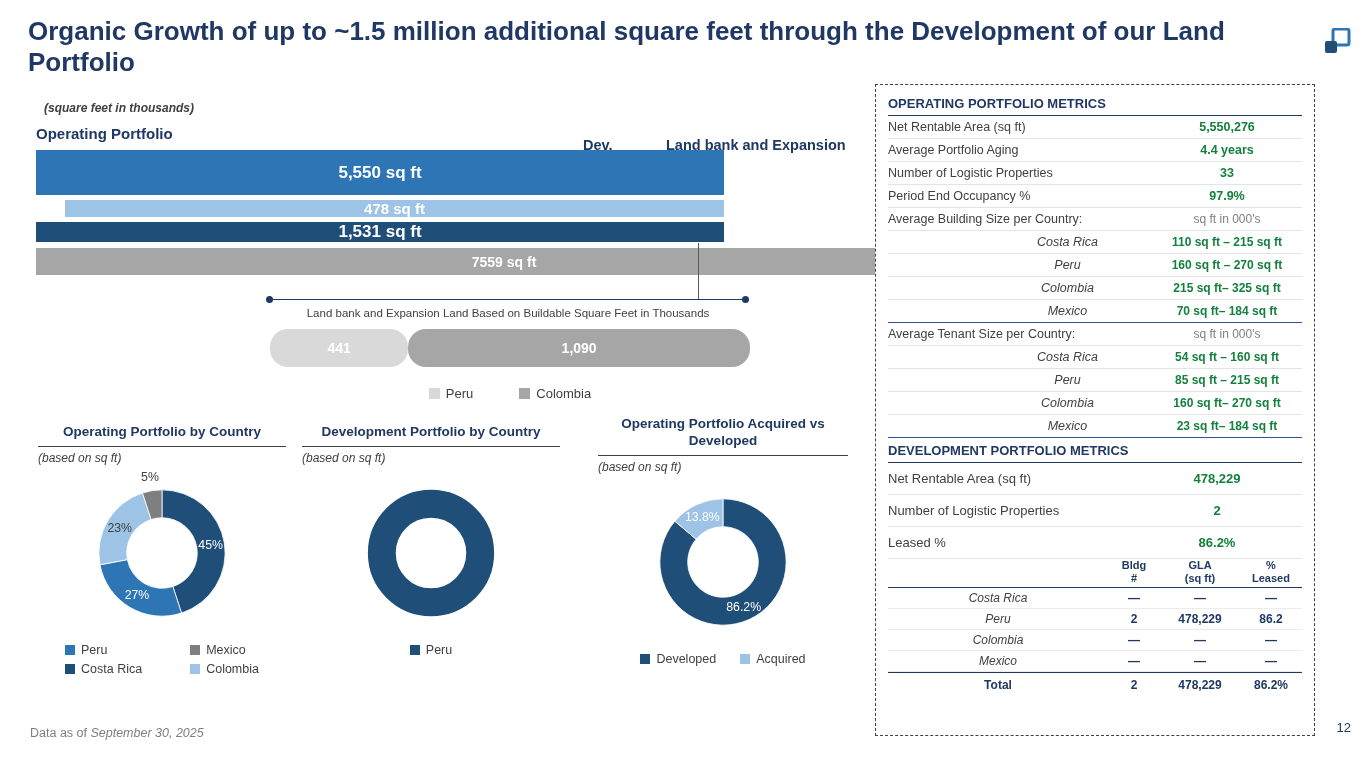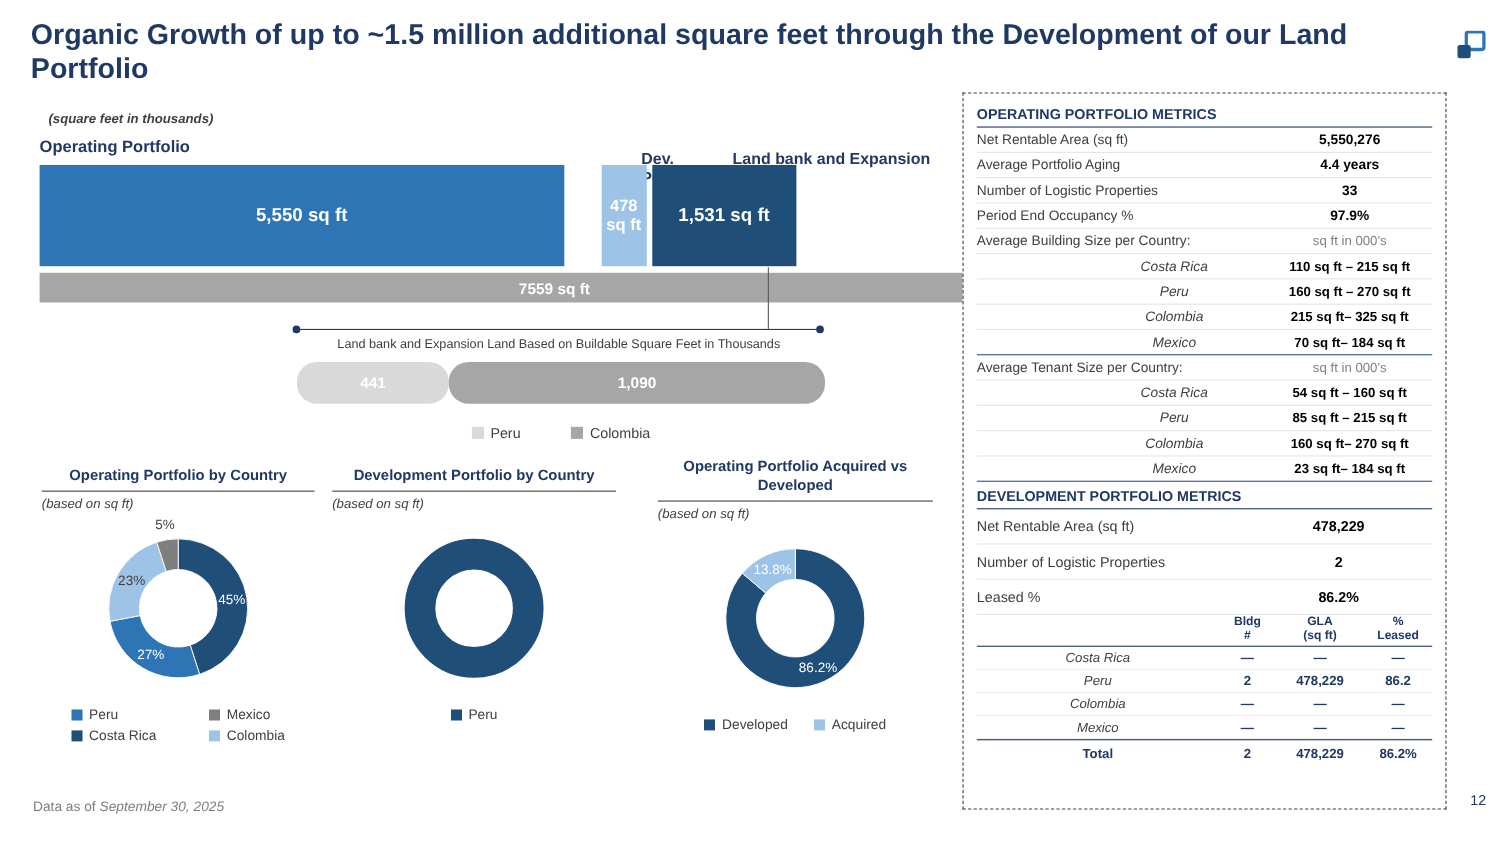--- a/index.html
+++ b/index.html
@@ -10,21 +10,21 @@
          font-size:26px;font-weight:bold;color:#1F3864;line-height:1.18;}
   .logo{position:absolute;right:14px;top:28px;}
 
   .units-note{position:absolute;left:44px;top:101px;font-style:italic;font-weight:bold;
               font-size:12px;color:#404040;}
   .op-label{position:absolute;left:36px;top:125px;font-weight:bold;font-size:15px;color:#1F3864;}
   .col-head{position:absolute;top:101px;font-weight:bold;font-size:14.5px;color:#1F3864;line-height:1.2;}
   .col-head.dev{left:583px;width:72px;margin-top:36px;}
   .col-head.lb{left:666px;width:180px;margin-top:36px;}
 
-  .main-bar{position:absolute;left:36px;top:150px;width:688px;height:92px;display:flex;gap:5px;}
+  .main-bar{position:absolute;left:36px;top:150px;width:688px;height:92px;display:flex;gap:5px;flex-direction:column;}
   .main-bar .seg{flex-grow:1;flex-basis:0;display:flex;align-items:center;justify-content:center;
                  color:#fff;font-weight:bold;font-size:17px;text-align:center;line-height:1.15;}
   .total-bar{position:absolute;left:36px;top:248px;width:936px;height:27px;display:flex;
              align-items:center;justify-content:center;color:#fff;font-weight:bold;font-size:14px;}
 
   .connector-v{position:absolute;left:698px;top:243px;width:1px;height:56px;background:#595959;}
   .dot-line{position:absolute;left:270px;top:299px;width:476px;height:1px;background:#1F3864;}
   .dot{position:absolute;top:296px;width:7px;height:7px;border-radius:50%;background:#1F3864;}
   .dot-l{left:266px;} .dot-r{left:742px;}
   .lb-note{position:absolute;left:250px;top:307px;width:516px;text-align:center;
@@ -53,21 +53,21 @@
   .chart-legend .swatch{width:10px;height:10px;}
 
   .metrics-panel{position:absolute;left:875px;top:84px;width:440px;height:652px;
                  border:1.5px dashed #404040;padding:8px 12px;box-sizing:border-box;background:#fff;}
   .panel-header{font-size:13px;font-weight:bold;color:#1F3864;padding:3px 0 4px;
                 border-bottom:1.5px solid #1F3864;}
   .panel-header.dev{margin-top:2px;}
   .m-row{display:grid;grid-template-columns:1fr 150px;align-items:center;min-height:22px;
          border-bottom:1px solid #E4E4E4;font-size:12.5px;}
   .m-label{color:#404040;}
-  .m-value{text-align:center;font-weight:bold;color:#000000;}
+  .m-value{text-align:center;font-weight:bold;color:#15803d;}
   .m-row.group .m-value{font-weight:normal;color:#7F7F7F;font-size:12px;}
   .m-row.sub .m-label,.m-row.sub_end .m-label{font-style:italic;text-align:center;padding-left:95px;}
   .m-row.sub .m-value,.m-row.sub_end .m-value{font-size:12px;}
   .m-row.sub_end{border-bottom:1.5px solid #2F5496;}
   .d-row{display:grid;grid-template-columns:1fr 170px;align-items:center;min-height:31px;
          border-bottom:1px solid #E4E4E4;font-size:13px;}
   .d-row .m-value{font-size:13px;}
   .pipeline-label{font-size:13px;color:#404040;min-height:28px;display:flex;align-items:center;}
   .p-head{display:grid;grid-template-columns:1fr 52px 80px 62px;align-items:end;
           border-bottom:1px solid #1F3864;font-size:11px;font-weight:bold;color:#1F3864;

